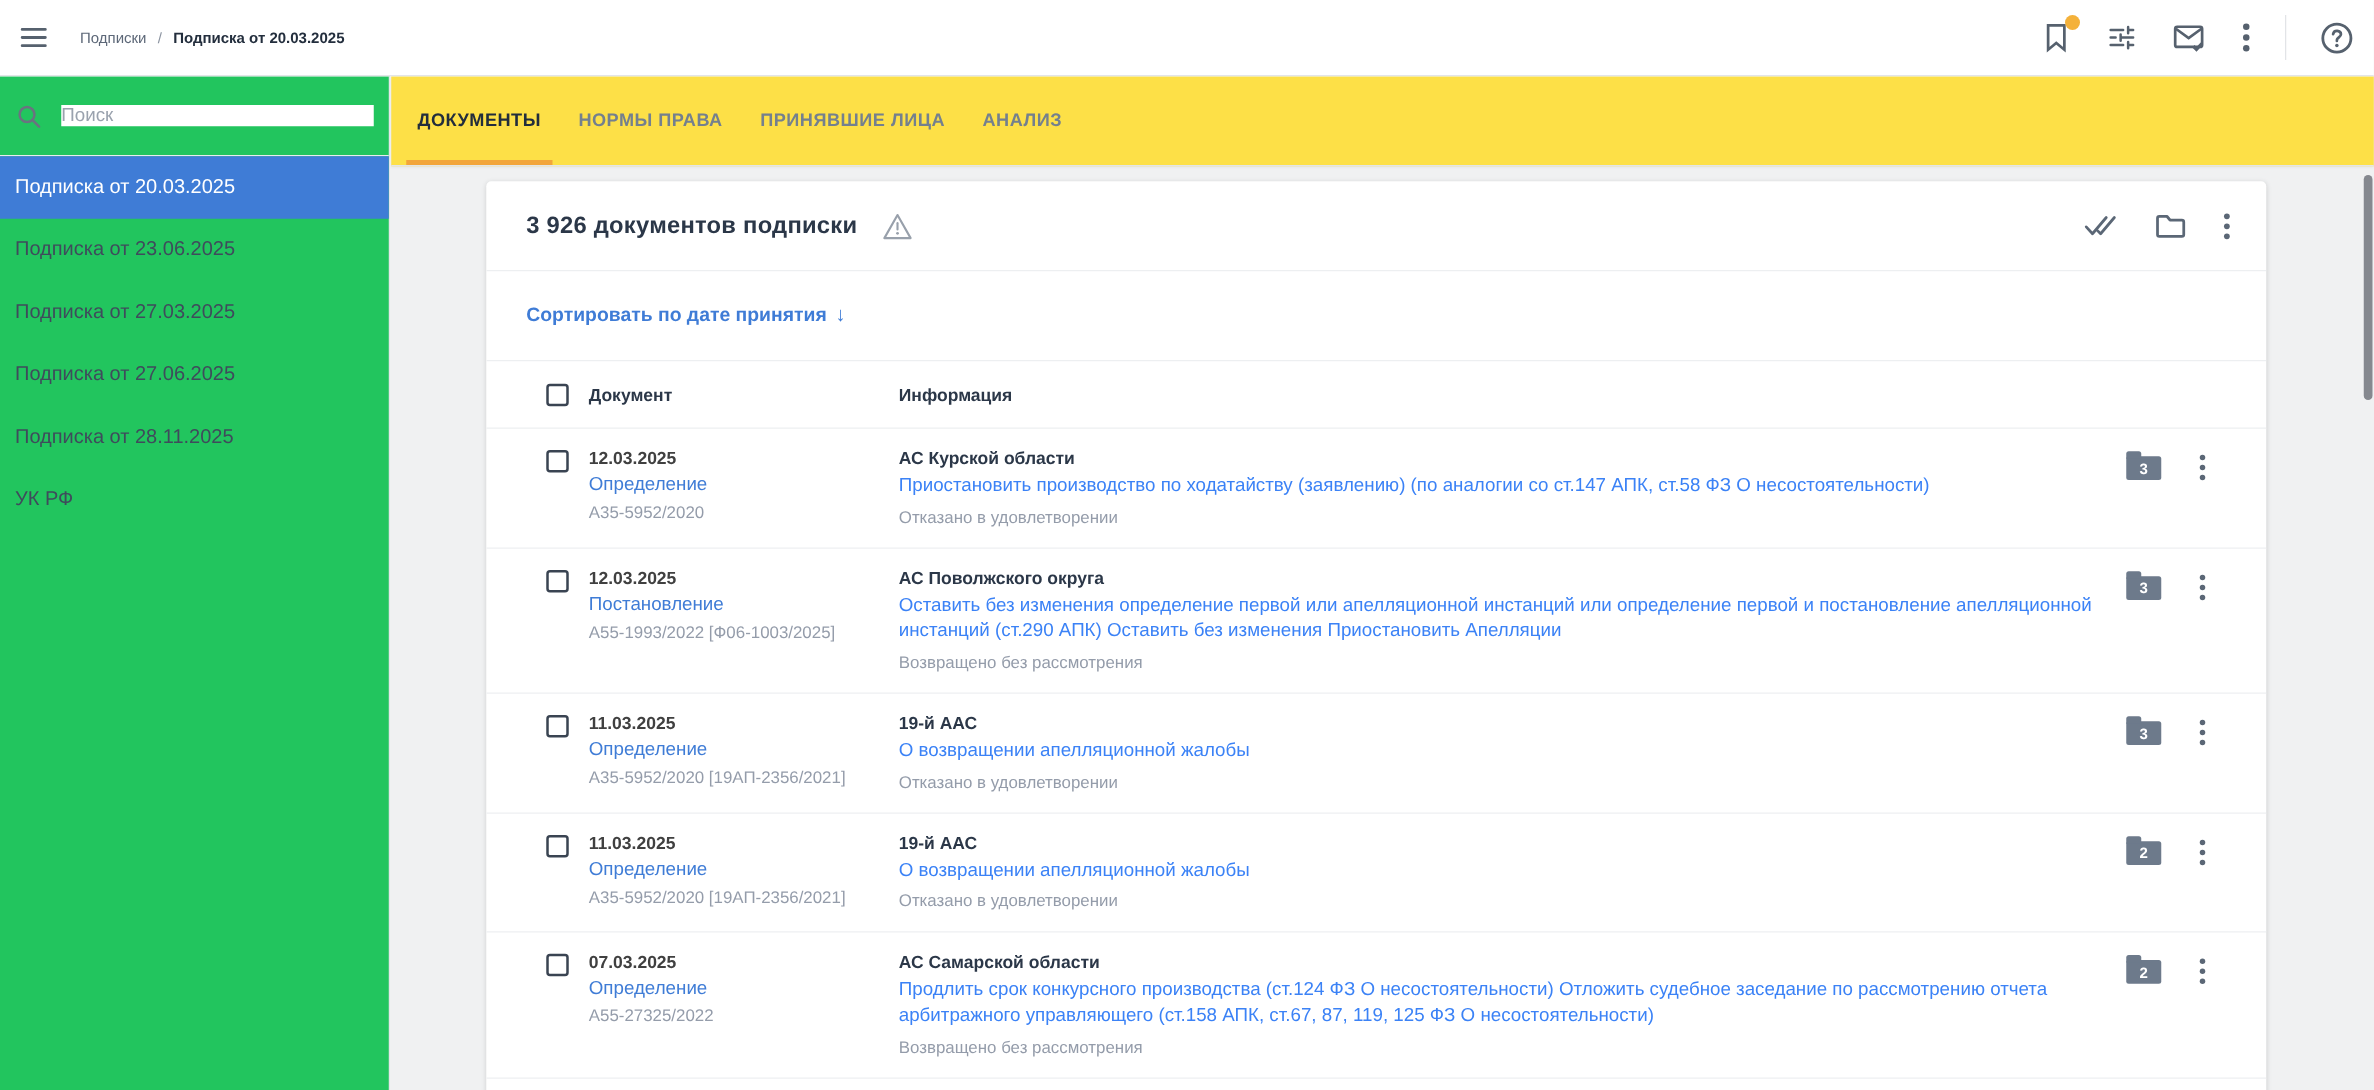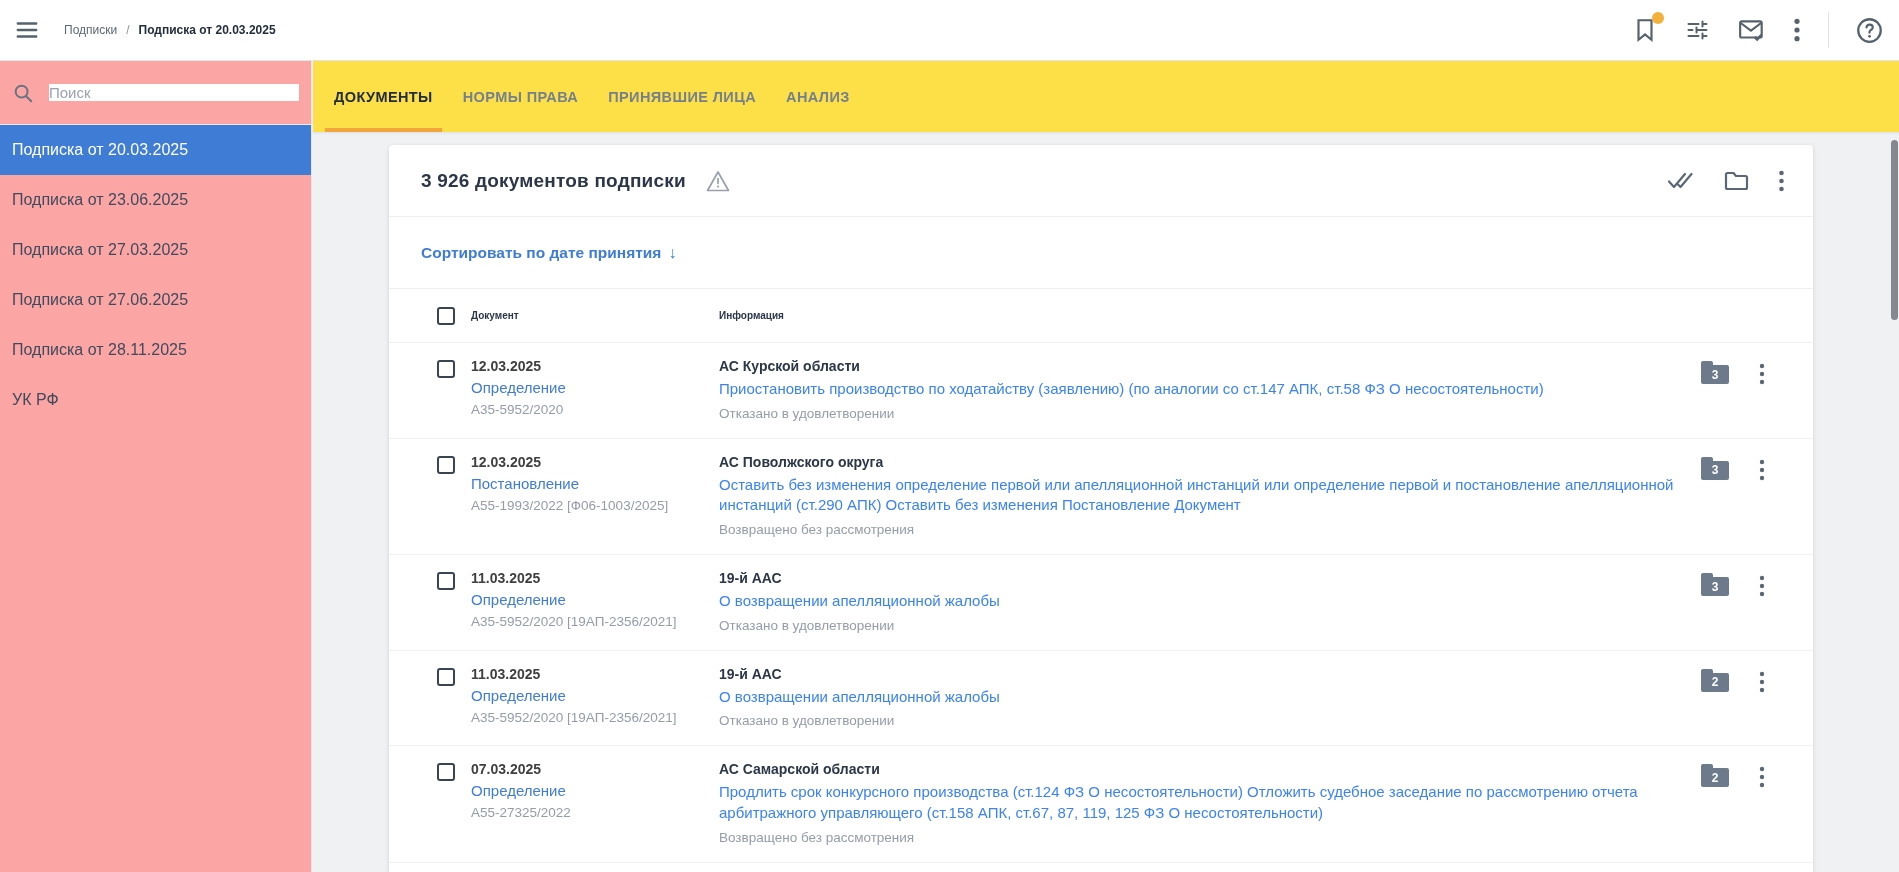--- a/index.html
+++ b/index.html
@@ -14,21 +14,21 @@
   .bc-parent { color:#5d6878; font-weight:500; cursor:pointer; }
   .bc-sep { color:#8b93a0; }
   .bc-current { color:#232e3d; font-weight:700; }
   .header-right { margin-left:auto; display:flex; align-items:center; gap:27px; margin-right:16px; }
   .hicon { position:relative; cursor:pointer; display:flex; }
   .hicon .dot { position:absolute; top:-5px; right:-7px; width:12px; height:12px;
                 border-radius:50%; background:#f4b13a; }
   .vdiv { width:1px; height:36px; background:#e2e4e7; }
 
   
-  .sidebar { position:absolute; top:61px; left:0; width:312px; bottom:0; background:#fca5a5;
+  .sidebar { position:absolute; top:61px; left:0; width:312px; bottom:0; background:#22c55e;
              border-right:1px solid #e3e5e8; z-index:10; }
   .search-row { height:64px; border-bottom:1px solid #e9ebee; display:flex; align-items:center;
                 padding:0 12px; gap:15px; }
   .search-row input { border:none; outline:none; font-size:15px; color:#3c4654; flex:1;
                       font-family:"Liberation Sans", sans-serif; }
   .search-row input::placeholder { color:#9aa2ae; }
   .nav-item { height:50px; display:flex; align-items:center; padding:0 12px; font-size:16px;
               color:#3f4b5c; cursor:pointer; }
   .nav-item.selected { background:#3f7cd6; color:#fff; }
 
@@ -52,21 +52,21 @@
   .warn { margin-left:20px; display:flex; cursor:pointer; }
   .card-hicons { margin-left:auto; display:flex; align-items:center; gap:28px; }
   .card-hicons > * { cursor:pointer; display:flex; }
 
   .sort-row { height:72px; display:flex; align-items:center; padding-left:32px;
               border-bottom:1px solid #edeff1; }
   .sort-link { color:#3f7cd6; font-size:15.5px; font-weight:600; cursor:pointer; }
   .sort-arrow { color:#3f7cd6; font-size:16px; margin-left:7px; }
 
   .thead { display:flex; align-items:center; height:54px; border-bottom:1px solid #edeff1;
-           padding-left:48px; font-size:10px; font-weight:700; color:#2b3748; }
+           padding-left:48px; font-size:14px; font-weight:700; color:#2b3748; }
   .checkbox { width:18px; height:18px; border:2px solid #3a4452; border-radius:3px;
               cursor:pointer; flex-shrink:0; background:#fff; }
   .thead .col-doc { margin-left:16px; width:248px; }
   .thead .col-info { flex:1; }
 
   .row { display:flex; padding:15px 24px 17px 48px; border-bottom:1px solid #eef0f2; }
   .row .checkbox { margin-top:2px; }
   .doc-col { width:248px; margin-left:16px; flex-shrink:0; }
   .date { font-size:14px; font-weight:700; color:#404040; }
   .doctype { font-size:15px; color:#3f7cd6; margin-top:5px; cursor:pointer; }
@@ -248,21 +248,21 @@
 
     <div class="row">
       <div class="checkbox"></div>
       <div class="doc-col">
         <div class="date">12.03.2025</div>
         <div class="doctype">Постановление</div>
         <div class="casenum">А55-1993/2022 [Ф06-1003/2025]</div>
       </div>
       <div class="info-col">
         <div class="court">АС Поволжского округа</div>
-        <div class="resolution">Оставить без изменения определение первой или апелляционной инстанций или определение первой и постановление апелляционной инстанций (ст.290 АПК) Оставить без изменения Постановление Документ</div>
+        <div class="resolution">Оставить без изменения определение первой или апелляционной инстанций или определение первой и постановление апелляционной инстанций (ст.290 АПК) Оставить без изменения Приостановить Апелляции</div>
         <div class="status">Возвращено без рассмотрения</div>
       </div>
       <div class="actions">
         <div class="folder-badge">
             <span>3</span>
           </div>
         <span class="kebab">
             <svg width="6" height="22" viewBox="0 0 6 22" fill="#5b6776">
               <circle cx="3" cy="3" r="2.2"></circle>
               <circle cx="3" cy="11" r="2.2"></circle>

